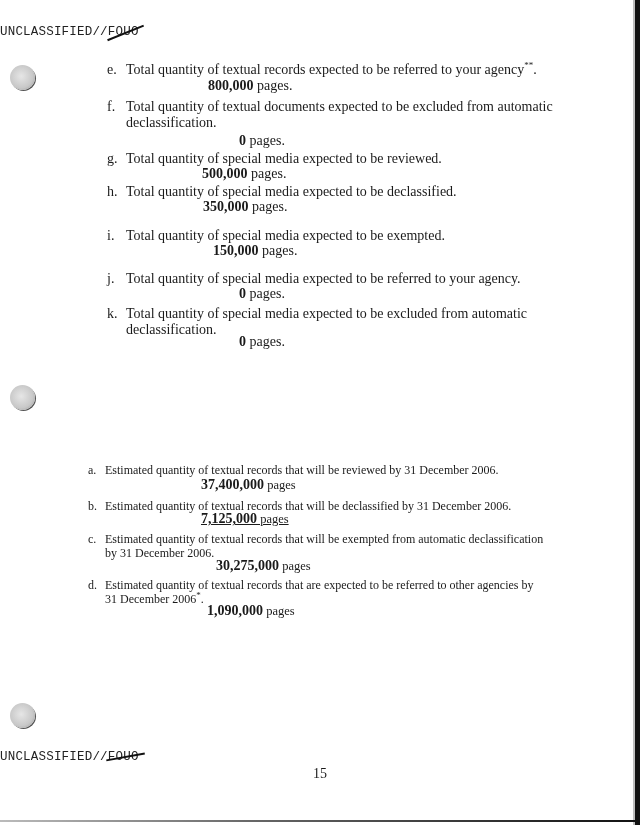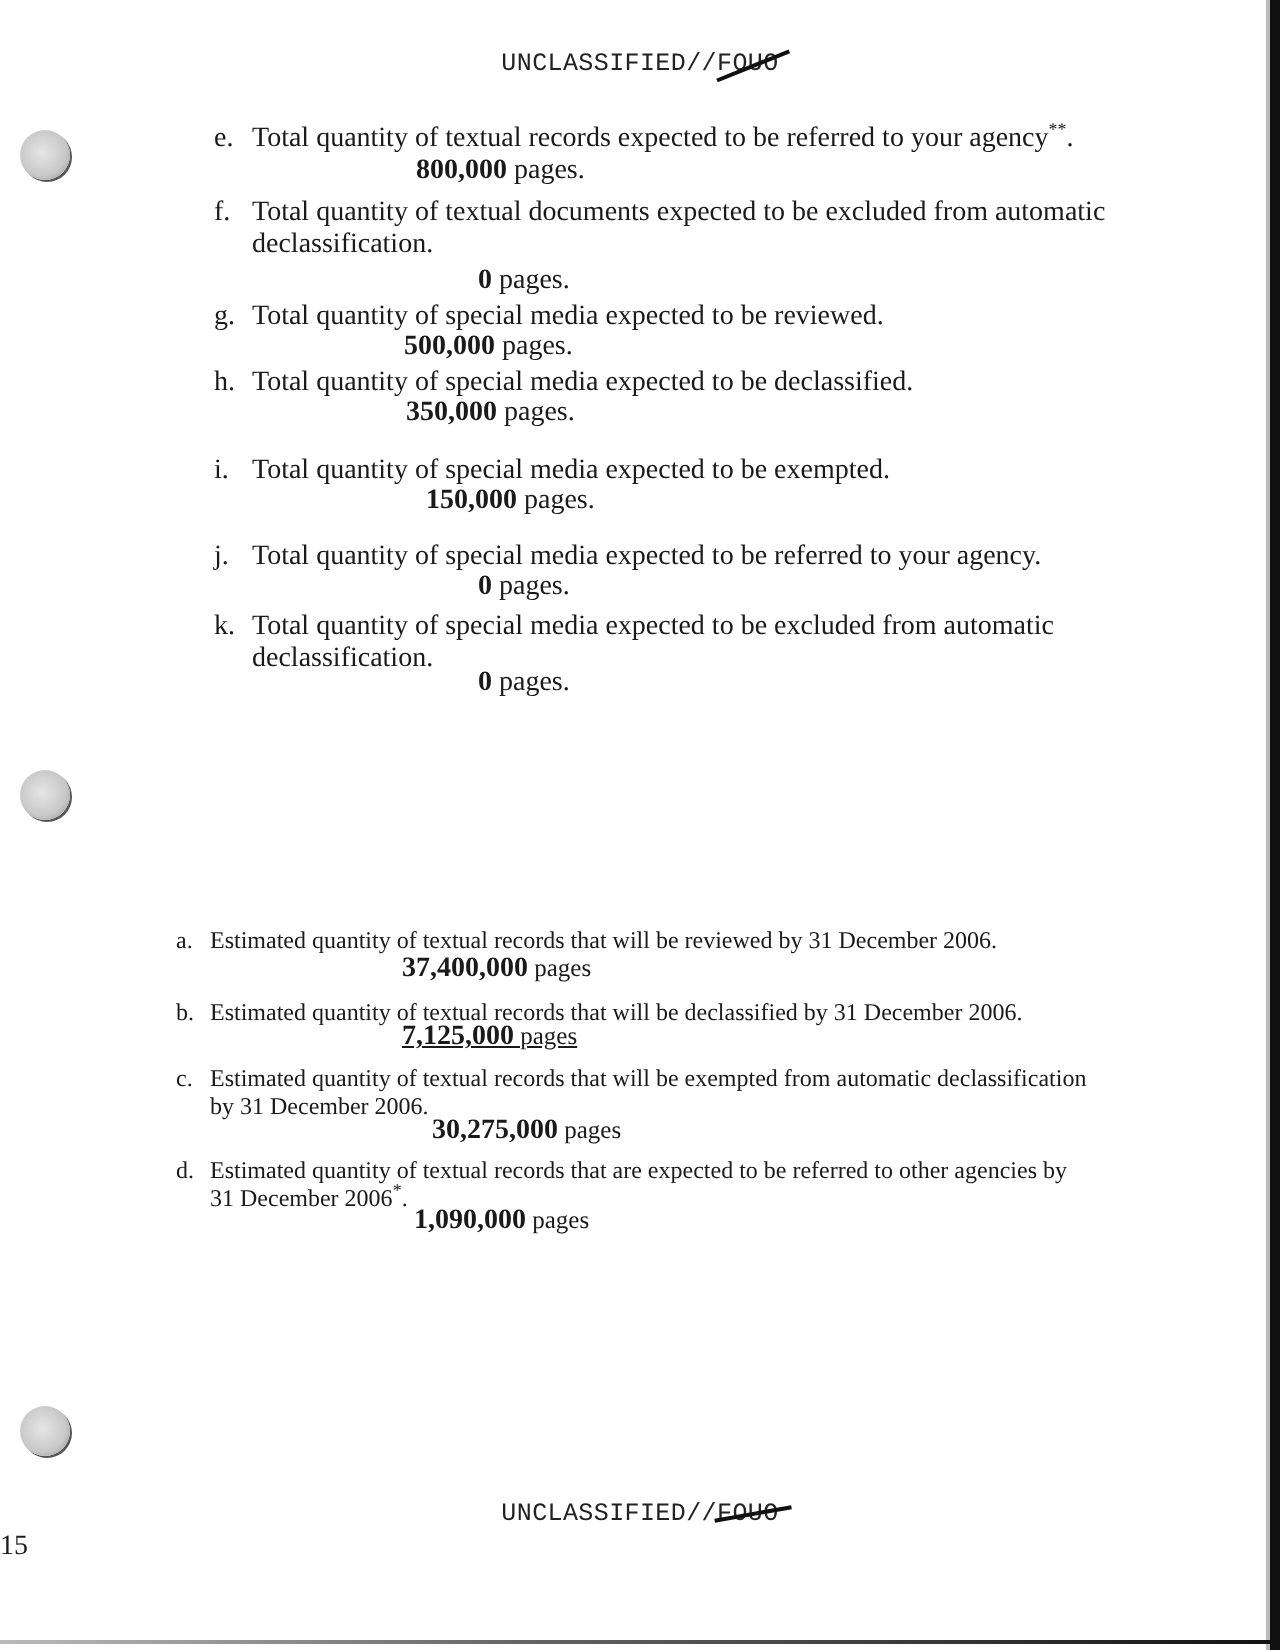--- a/index.html
+++ b/index.html
@@ -5,26 +5,26 @@
   html, body { margin:0; padding:0; }
   body { width:640px; height:825px; background:#ffffff; position:relative; overflow:hidden;
          font-family:"Liberation Serif", serif; color:#1a1a1a; }
   .page { position:absolute; inset:0; }
   .right-edge { position:absolute; right:0; top:0; width:5px; height:825px; background:#111; }
   .right-edge-inner { position:absolute; right:5px; top:0; width:2px; height:825px; background:#bdbdbd; }
   .bottom-edge { position:absolute; left:0; right:0; bottom:3px; height:2px; background:linear-gradient(to right,#bbb 0%,#666 40%,#111 100%); }
   .punch { position:absolute; left:10px; width:25px; height:25px; border-radius:50%;
            background:radial-gradient(circle at 45% 45%, #e6e6e6 0%, #c8c8c8 60%, #8a8a8a 100%);
            box-shadow:1px 1px 0 #555; }
-  .header-mark, .footer-mark { position:absolute; left:0; width:640px; text-align:center;
+  .header-mark, .footer-mark { position:absolute; left:0; width:640px; text-align:left;
            font-family:"Liberation Mono", monospace; font-size:12.5px; letter-spacing:0.2px; color:#222; }
   .strike { position:relative; display:inline-block; }
   .strike::after { content:""; position:absolute; left:-2px; right:-6px; top:50%; height:1.5px; background:#111; transform:rotate(-22deg); }
   .footer-mark .strike::after { transform:rotate(-10deg); top:40%; }
-  .page-num { position:absolute; left:0; width:640px; top:766px; font-size:14px; }
+  .page-num { position:absolute; left:0; width:640px; text-align:center; top:766px; font-size:14px; }
   .item { position:absolute; font-size:14px; line-height:16px; }
   .item .letter { position:absolute; left:0; top:0; }
   .item .text { position:absolute; left:19px; top:0; width:430px; }
   .qty { position:absolute; font-size:14px; }
   .qty b { font-weight:bold; }
   .small { font-size:12px; line-height:14px; }
   .small .text { left:17px; width:440px; }
   .small-qty { font-size:12.5px; }
   .section-title { position:absolute; left:88px; top:368px; width:460px; font-size:14px; font-weight:bold; line-height:16px; }
   .section-title .num { display:inline-block; width:52px; }

